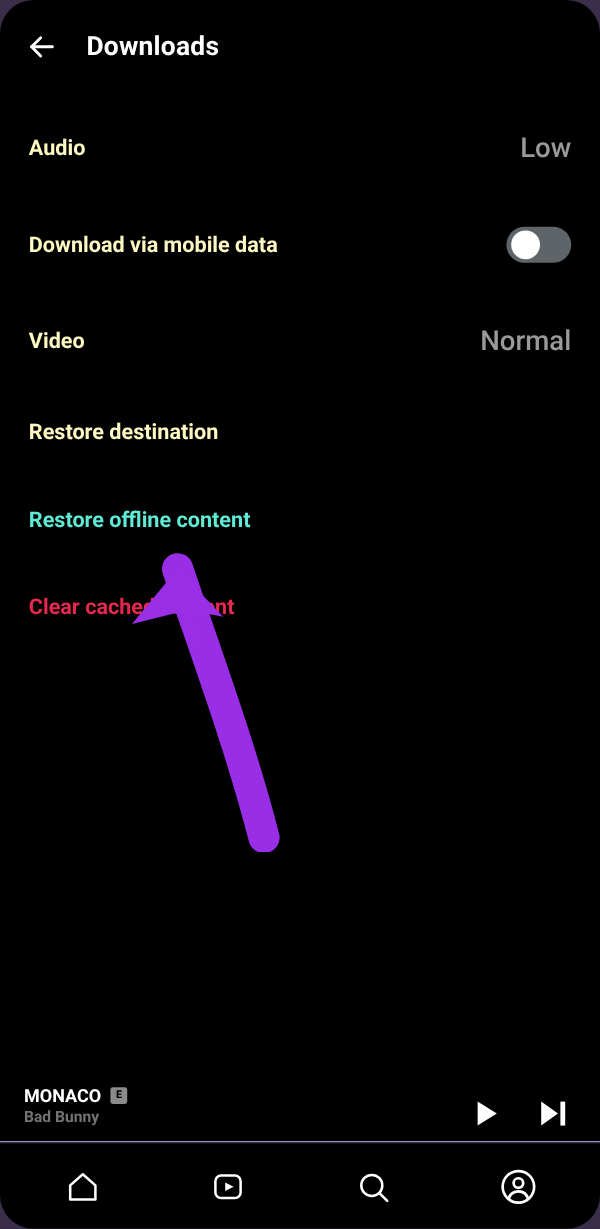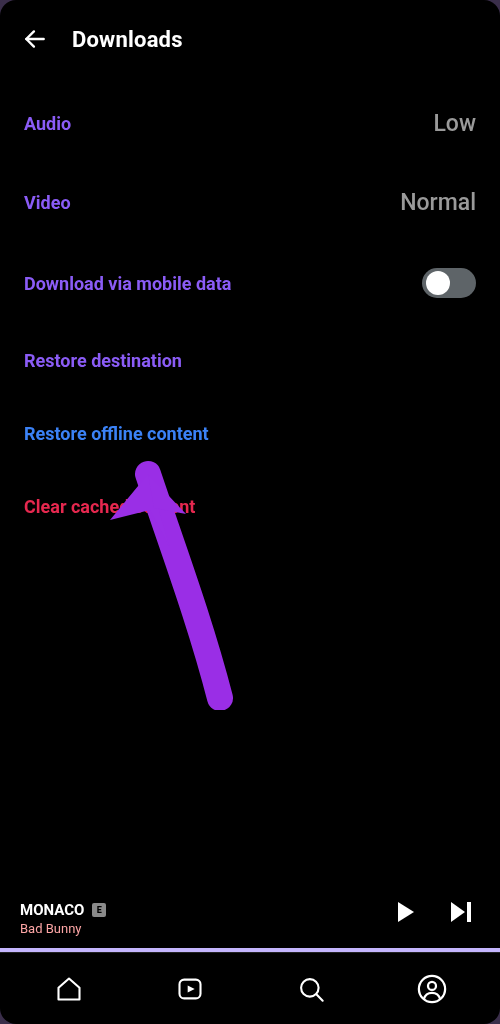--- a/index.html
+++ b/index.html
@@ -8,21 +8,21 @@
     height: 1024px;
     background: #3a2e4a;
     font-family: -apple-system, BlinkMacSystemFont, "Segoe UI", Roboto, Helvetica, Arial, sans-serif;
     overflow: hidden;
   }
   .device {
     position: relative;
     width: 500px;
     height: 1024px;
     background: #000;
-    border-radius: 16px;
+    border-radius: 28px;
     overflow: hidden;
   }
   .screen {
     position: absolute;
     inset: 0;
     display: flex;
     flex-direction: column;
     color: #fff;
   }
   
@@ -48,28 +48,28 @@
   }
   .row {
     display: flex;
     align-items: center;
     justify-content: space-between;
     padding: 26px 0;
   }
   .row .label {
     font-size: 18px;
     font-weight: 700;
-    color: #8b5cf6;
+    color: #fef9c3;
   }
   .row .value {
     font-size: 23px;
     color: #9a9a9a;
     font-weight: 500;
   }
-  .row.disabled .label { color: #3b82f6; }
+  .row.disabled .label { color: #5eead4; }
   .row.danger .label { color: #e6284f; }
   
   .toggle {
     width: 54px; height: 30px;
     background: #5e6468;
     border-radius: 15px;
     position: relative;
   }
   .toggle .knob {
     position: absolute;
@@ -85,22 +85,22 @@
     top: 450px;
     pointer-events: none;
   }
   
   .now-playing {
     position: absolute;
     left: 0; right: 0;
     bottom: 72px;
     padding: 12px 20px 12px 20px;
     display: flex;
-    align-items: flex-start;
-    border-bottom: 4px solid #c4b5fd;
+    align-items: flex-end;
+    border-bottom: 1px solid #c4b5fd;
   }
   .np-text { flex: 1; }
   .np-title {
     font-size: 15px;
     font-weight: 700;
     display: flex;
     align-items: center;
     gap: 8px;
   }
   .explicit-badge {
@@ -108,22 +108,23 @@
     align-items: center; justify-content: center;
     width: 14px; height: 14px;
     background: #8a8a8a;
     color: #000;
     font-size: 9px;
     font-weight: 800;
     border-radius: 2px;
   }
   .np-artist {
     font-size: 13px;
-    color: #fca5a5;
+    color: #737373;
     margin-top: 2px;
+    font-weight: bold;
   }
   .np-controls {
     display: flex;
     align-items: center;
     gap: 34px;
     padding-right: 6px;
   }
   
   .bottom-nav {
     position: absolute;
@@ -159,29 +160,29 @@
     </div>
 
     <div class="settings">
 
       <div class="row">
         <span class="label">Audio</span>
         <span class="value">Low</span>
       </div>
 
       <div class="row">
-        <span class="label">Video</span>
-        <span class="value">Normal</span>
-      </div>
-
-      <div class="row">
         <span class="label">Download via mobile data</span>
         <div class="toggle">
           <div class="knob"></div>
         </div>
+      </div>
+
+      <div class="row">
+        <span class="label">Video</span>
+        <span class="value">Normal</span>
       </div>
 
       <div class="row">
         <span class="label">Restore destination</span>
       </div>
 
       <div class="row disabled">
         <span class="label">Restore offline content</span>
       </div>
 

